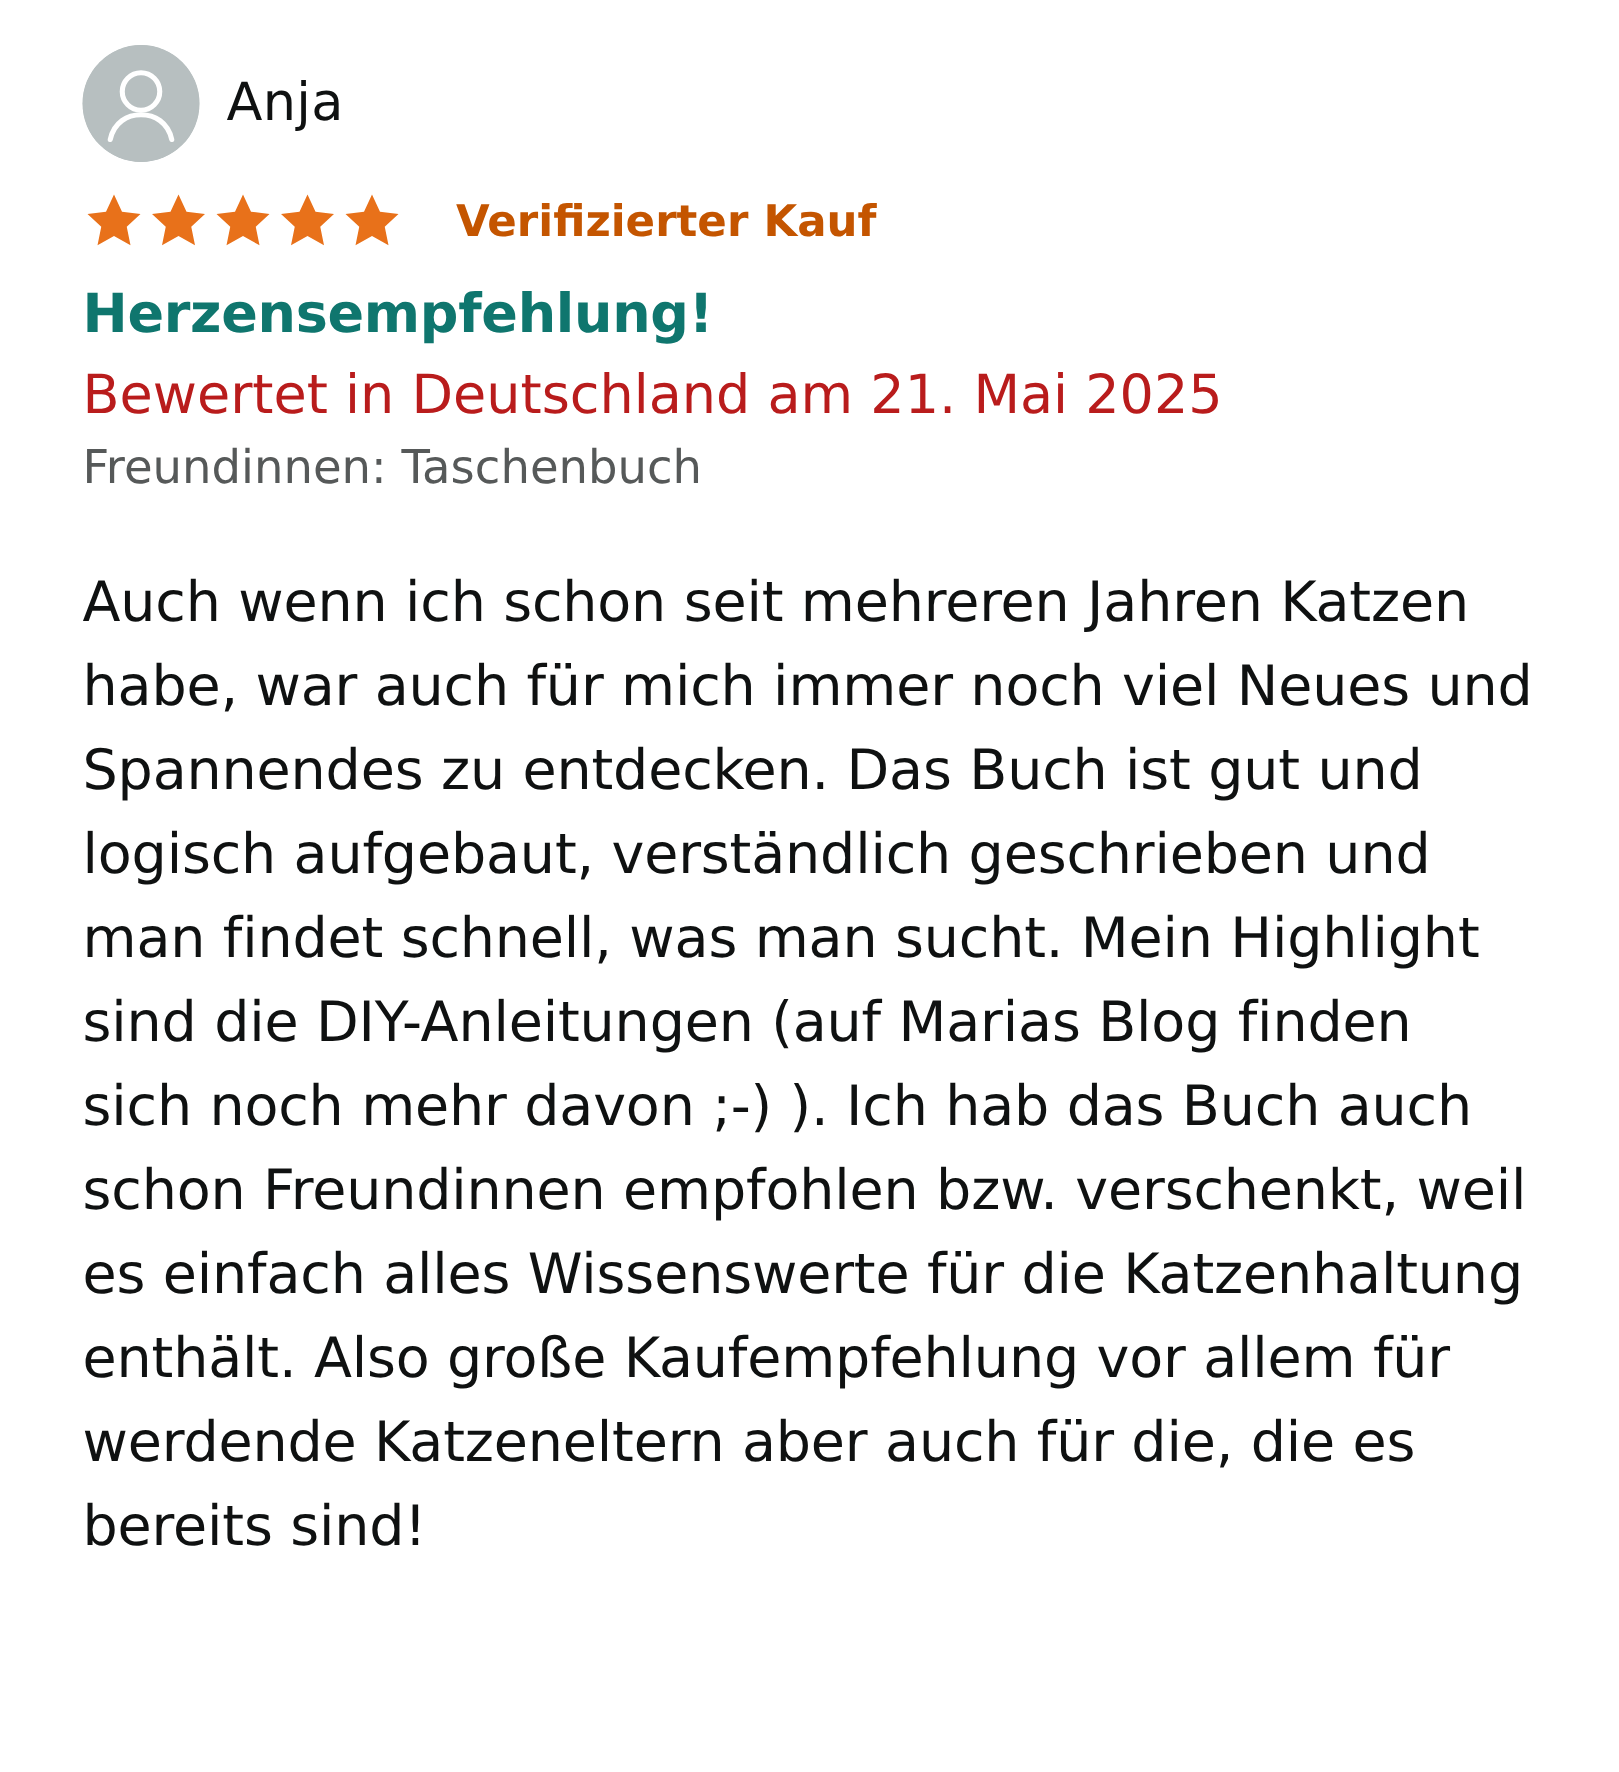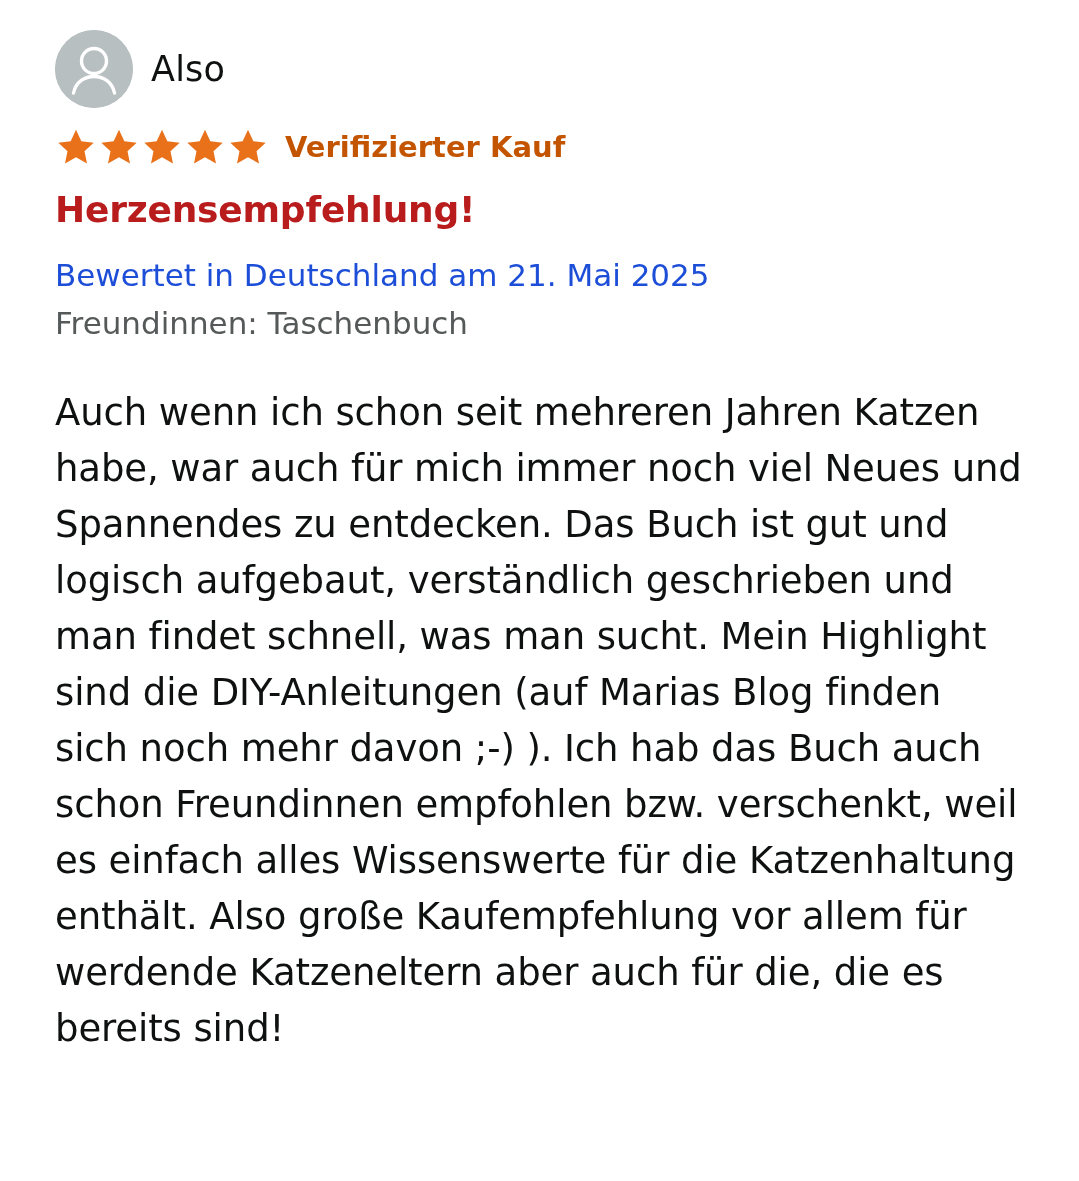--- a/index.html
+++ b/index.html
@@ -44,21 +44,21 @@
     font-size: 35px;
     line-height: 40px;
     color: #0f1111;
     font-weight: 400;
     letter-spacing: 0.2px;
   }
   
   .rating-row {
     display: flex;
     align-items: center;
-    gap: 16px;
+    gap: 35px;
     margin-top: 18px;
     height: 42px;
   }
   .stars {
     display: flex;
     gap: 1px;
     align-items: center;
     line-height: 1;
   }
   .stars svg { display: block; }
@@ -67,30 +67,30 @@
     font-size: 29px;
     font-weight: bold;
     line-height: 34px;
     white-space: nowrap;
   }
   
   .review-title {
     font-size: 36px;
     line-height: 44px;
     font-weight: bold;
-    color: #b91c1c;
+    color: #0f766e;
     margin-top: 20px;
     letter-spacing: -0.2px;
   }
   
   .review-meta {
-    color: #1d4ed8;
-    font-size: 31px;
+    color: #b91c1c;
+    font-size: 36px;
     line-height: 48px;
-    margin-top: 19px;
+    margin-top: 8px;
     font-weight: 400;
   }
   .review-format {
     color: #565959;
     font-size: 31px;
     line-height: 48px;
     font-weight: 400;
   }
   
   .review-body {
@@ -109,21 +109,21 @@
 <div class="review">
 
   <div class="profile-row">
     <div class="avatar">
       <svg width="78" height="78" viewBox="0 0 78 78" aria-hidden="true">
         <circle cx="39" cy="39" r="39" fill="#b7bfc0"></circle>
         <circle cx="39" cy="31" r="12.5" fill="none" stroke="#ffffff" stroke-width="3.4"></circle>
         <path d="M18.5 63 C 21 51.5, 30 46.5, 39 46.5 C 48 46.5, 57 51.5, 59.5 63" fill="none" stroke="#ffffff" stroke-width="3.4" stroke-linecap="round"></path>
       </svg>
     </div>
-    <div class="profile-name">Also</div>
+    <div class="profile-name">Anja</div>
   </div>
 
   <div class="rating-row">
     <div class="stars" title="5,0 von 5 Sternen">
       <svg width="42" height="40" viewBox="0 0 24 24">
           <path fill="#e8711a" d="M12 1.6l3.2 6.9 7.4.9-5.5 5.1 1.5 7.4L12 18.2 5.4 21.9l1.5-7.4L1.4 9.4l7.4-.9z"></path>
         </svg>
       <svg width="42" height="40" viewBox="0 0 24 24">
           <path fill="#e8711a" d="M12 1.6l3.2 6.9 7.4.9-5.5 5.1 1.5 7.4L12 18.2 5.4 21.9l1.5-7.4L1.4 9.4l7.4-.9z"></path>
         </svg>

